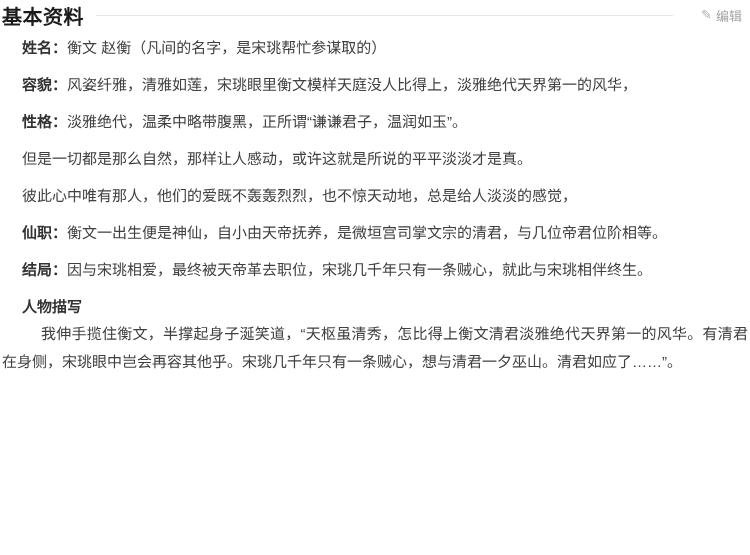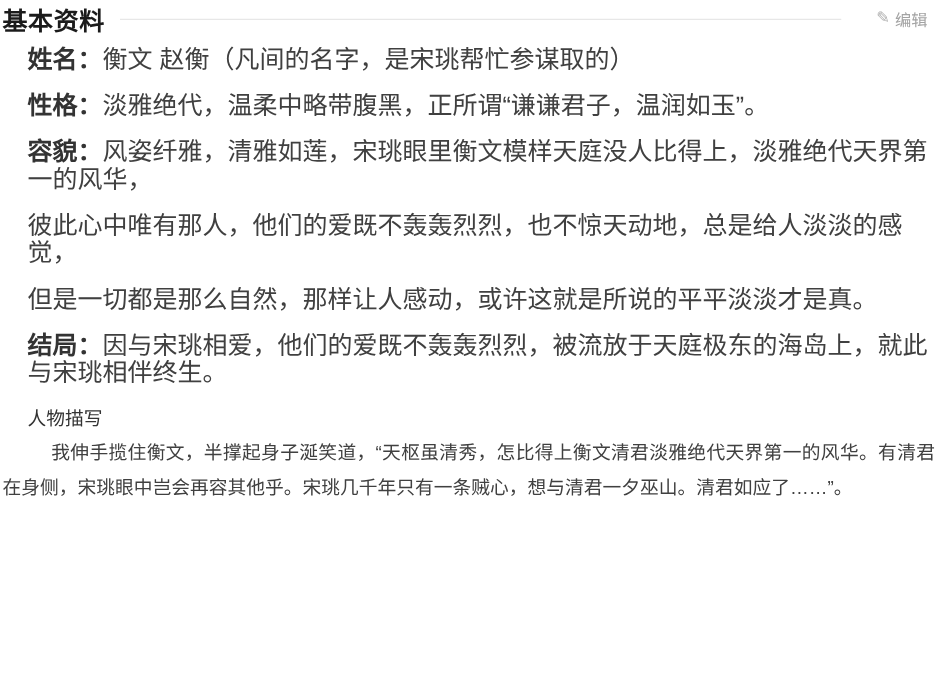--- a/index.html
+++ b/index.html
@@ -26,28 +26,28 @@
   .edit {
     display:flex; align-items:center; gap:4px;
     color:#a3a3a3; font-size:13px; cursor:pointer;
     white-space:nowrap; user-select:none;
   }
   .pencil { font-size:13px; color:#b0b0b0; transform:translateY(-1px); }
   
   .content { margin-top:10px; }
   p.row {
     margin:0 0 15px 22px;
-    font-size:20px; line-height:22px;
+    font-size:15px; line-height:22px;
     color:#404040;
   }
   p.row:nth-last-of-type(1){ margin-bottom:13px; }
   .label { font-weight:700; color:#333333; }
   .section-heading {
     margin:0 0 0 22px;
-    font-size:15px; font-weight:400; line-height:22px;
+    font-size:15px; font-weight:700; line-height:22px;
     color:#333333;
   }
   .desc {
     margin:2px 0 0 0; padding:0 2px;
     font-size:15px; line-height:28px;
     color:#404040;
     text-indent:39px;
     text-align:justify;
   }
 </style>
@@ -58,21 +58,22 @@
   <span class="title">基本资料</span>
   <span class="rule"></span>
   <span class="edit">
     <span class="pencil">✎</span>
     <span>编辑</span>
   </span>
 </div>
 
 <div class="content">
   <p class="row"><span class="label">姓名：</span><span>衡文 赵衡（凡间的名字，是宋珧帮忙参谋取的）</span></p>
+  <p class="row"><span class="label">容貌：</span><span>风姿纤雅，清雅如莲，宋珧眼里衡文模样天庭没人比得上，淡雅绝代天界第一的风华，</span></p>
   <p class="row"><span class="label">性格：</span><span>淡雅绝代，温柔中略带腹黑，正所谓“谦谦君子，温润如玉”。</span></p>
-  <p class="row"><span class="label">容貌：</span><span>风姿纤雅，清雅如莲，宋珧眼里衡文模样天庭没人比得上，淡雅绝代天界第一的风华，</span></p>
+  <p class="row"><span class="label"></span><span>但是一切都是那么自然，那样让人感动，或许这就是所说的平平淡淡才是真。</span></p>
   <p class="row"><span class="label"></span><span>彼此心中唯有那人，他们的爱既不轰轰烈烈，也不惊天动地，总是给人淡淡的感觉，</span></p>
-  <p class="row"><span class="label"></span><span>但是一切都是那么自然，那样让人感动，或许这就是所说的平平淡淡才是真。</span></p>
-  <p class="row"><span class="label">结局：</span><span>因与宋珧相爱，他们的爱既不轰轰烈烈，被流放于天庭极东的海岛上，就此与宋珧相伴终生。</span></p>
+  <p class="row"><span class="label">仙职：</span><span>衡文一出生便是神仙，自小由天帝抚养，是微垣宫司掌文宗的清君，与几位帝君位阶相等。</span></p>
+  <p class="row"><span class="label">结局：</span><span>因与宋珧相爱，最终被天帝革去职位，宋珧几千年只有一条贼心，就此与宋珧相伴终生。</span></p>
 
   <p class="section-heading">人物描写</p>
   <p class="desc">我伸手揽住衡文，半撑起身子涎笑道，“天枢虽清秀，怎比得上衡文清君淡雅绝代天界第一的风华。有清君在身侧，宋珧眼中岂会再容其他乎。宋珧几千年只有一条贼心，想与清君一夕巫山。清君如应了……”。</p>
 </div>
 
 </body></html>

